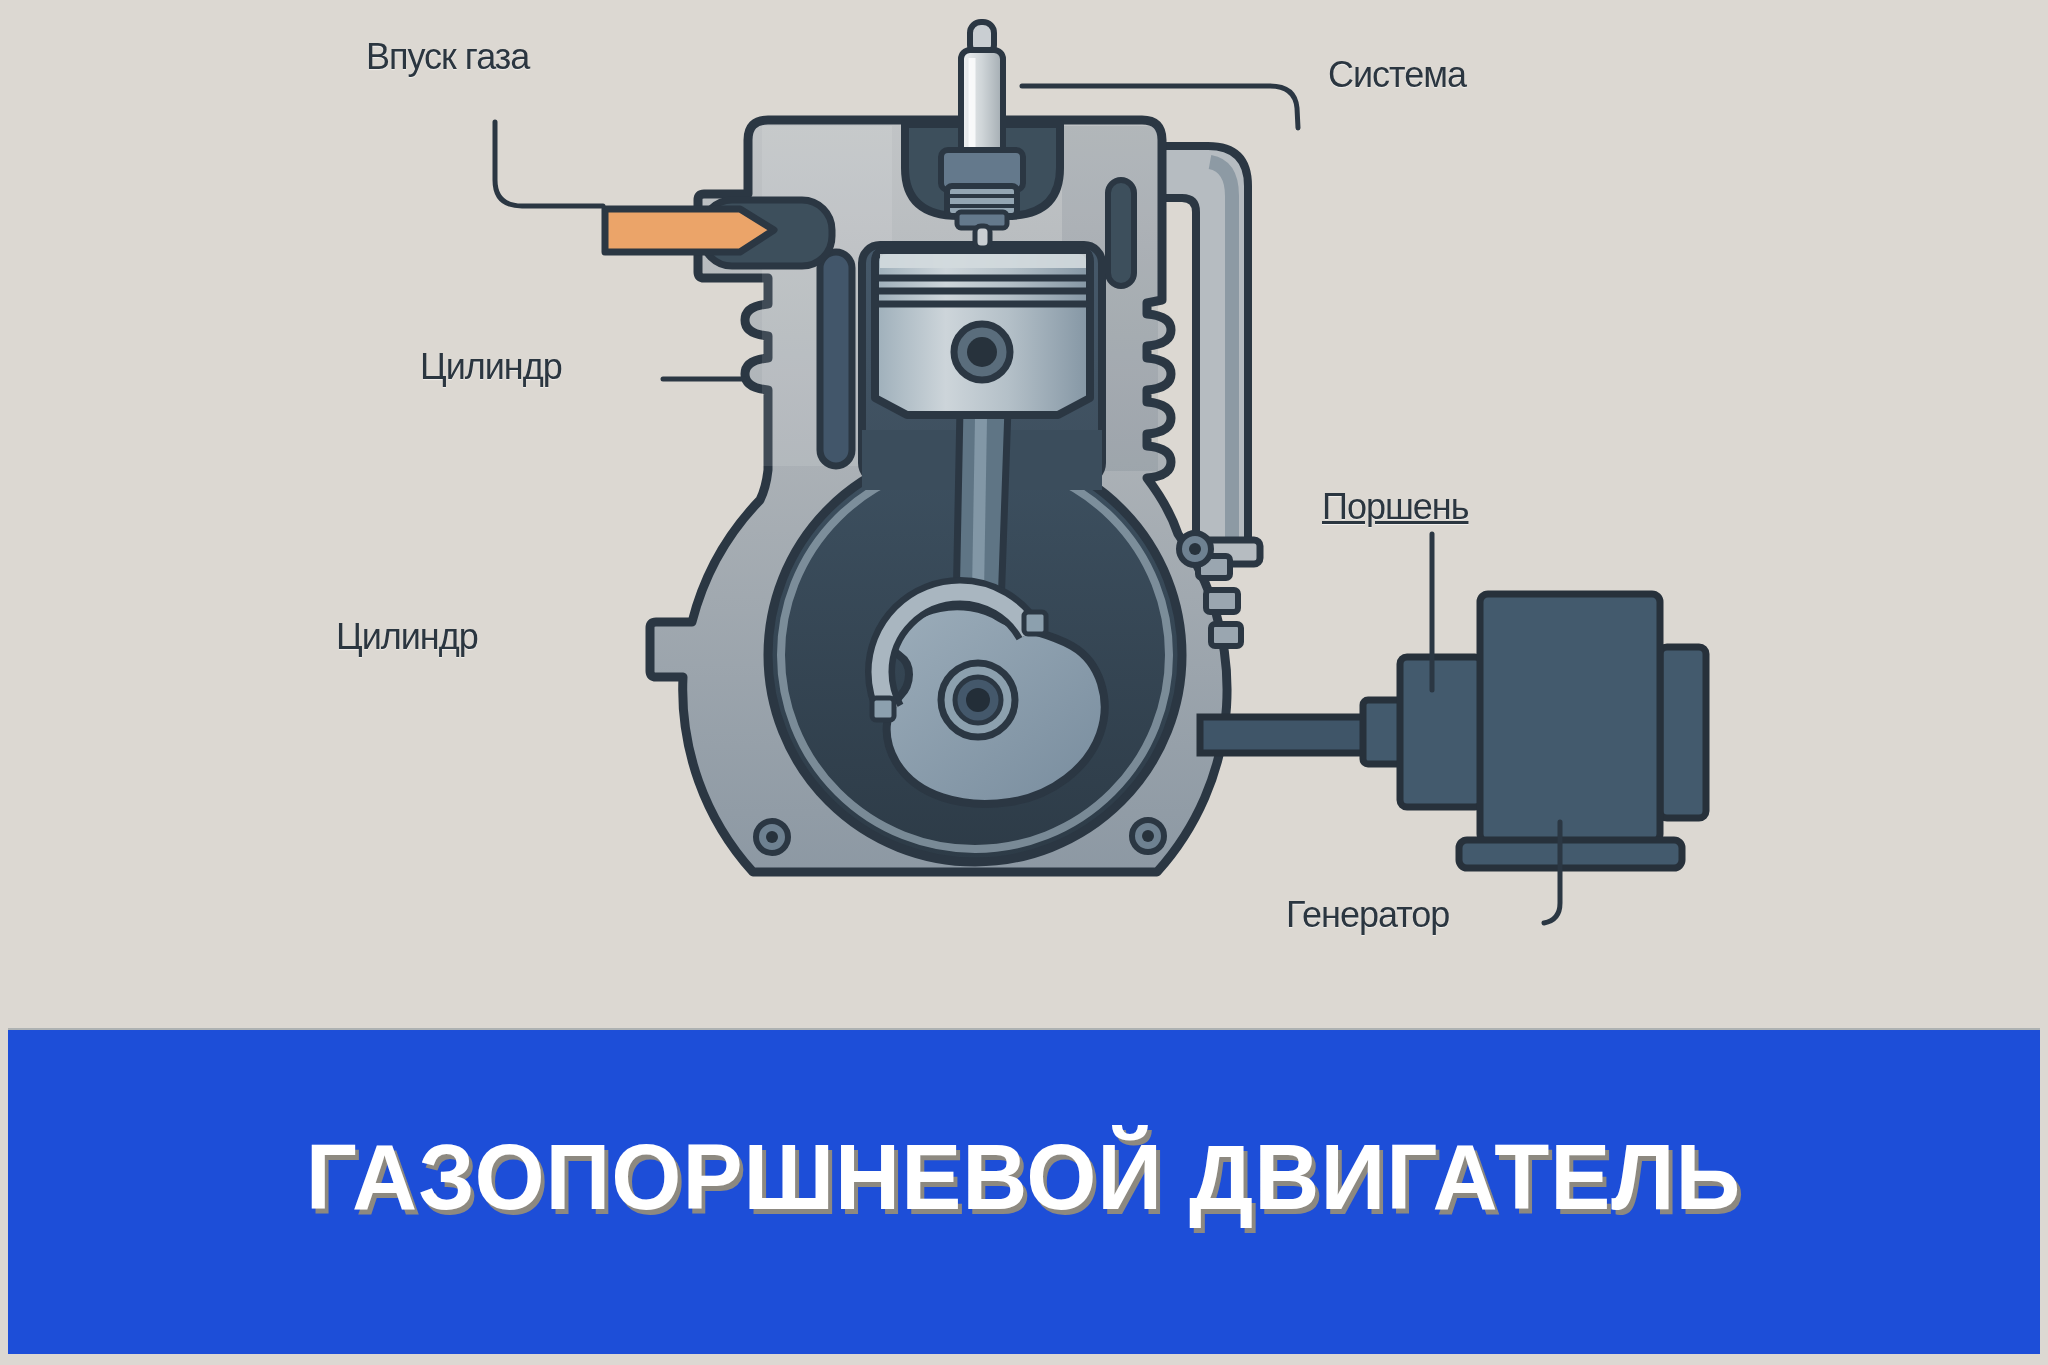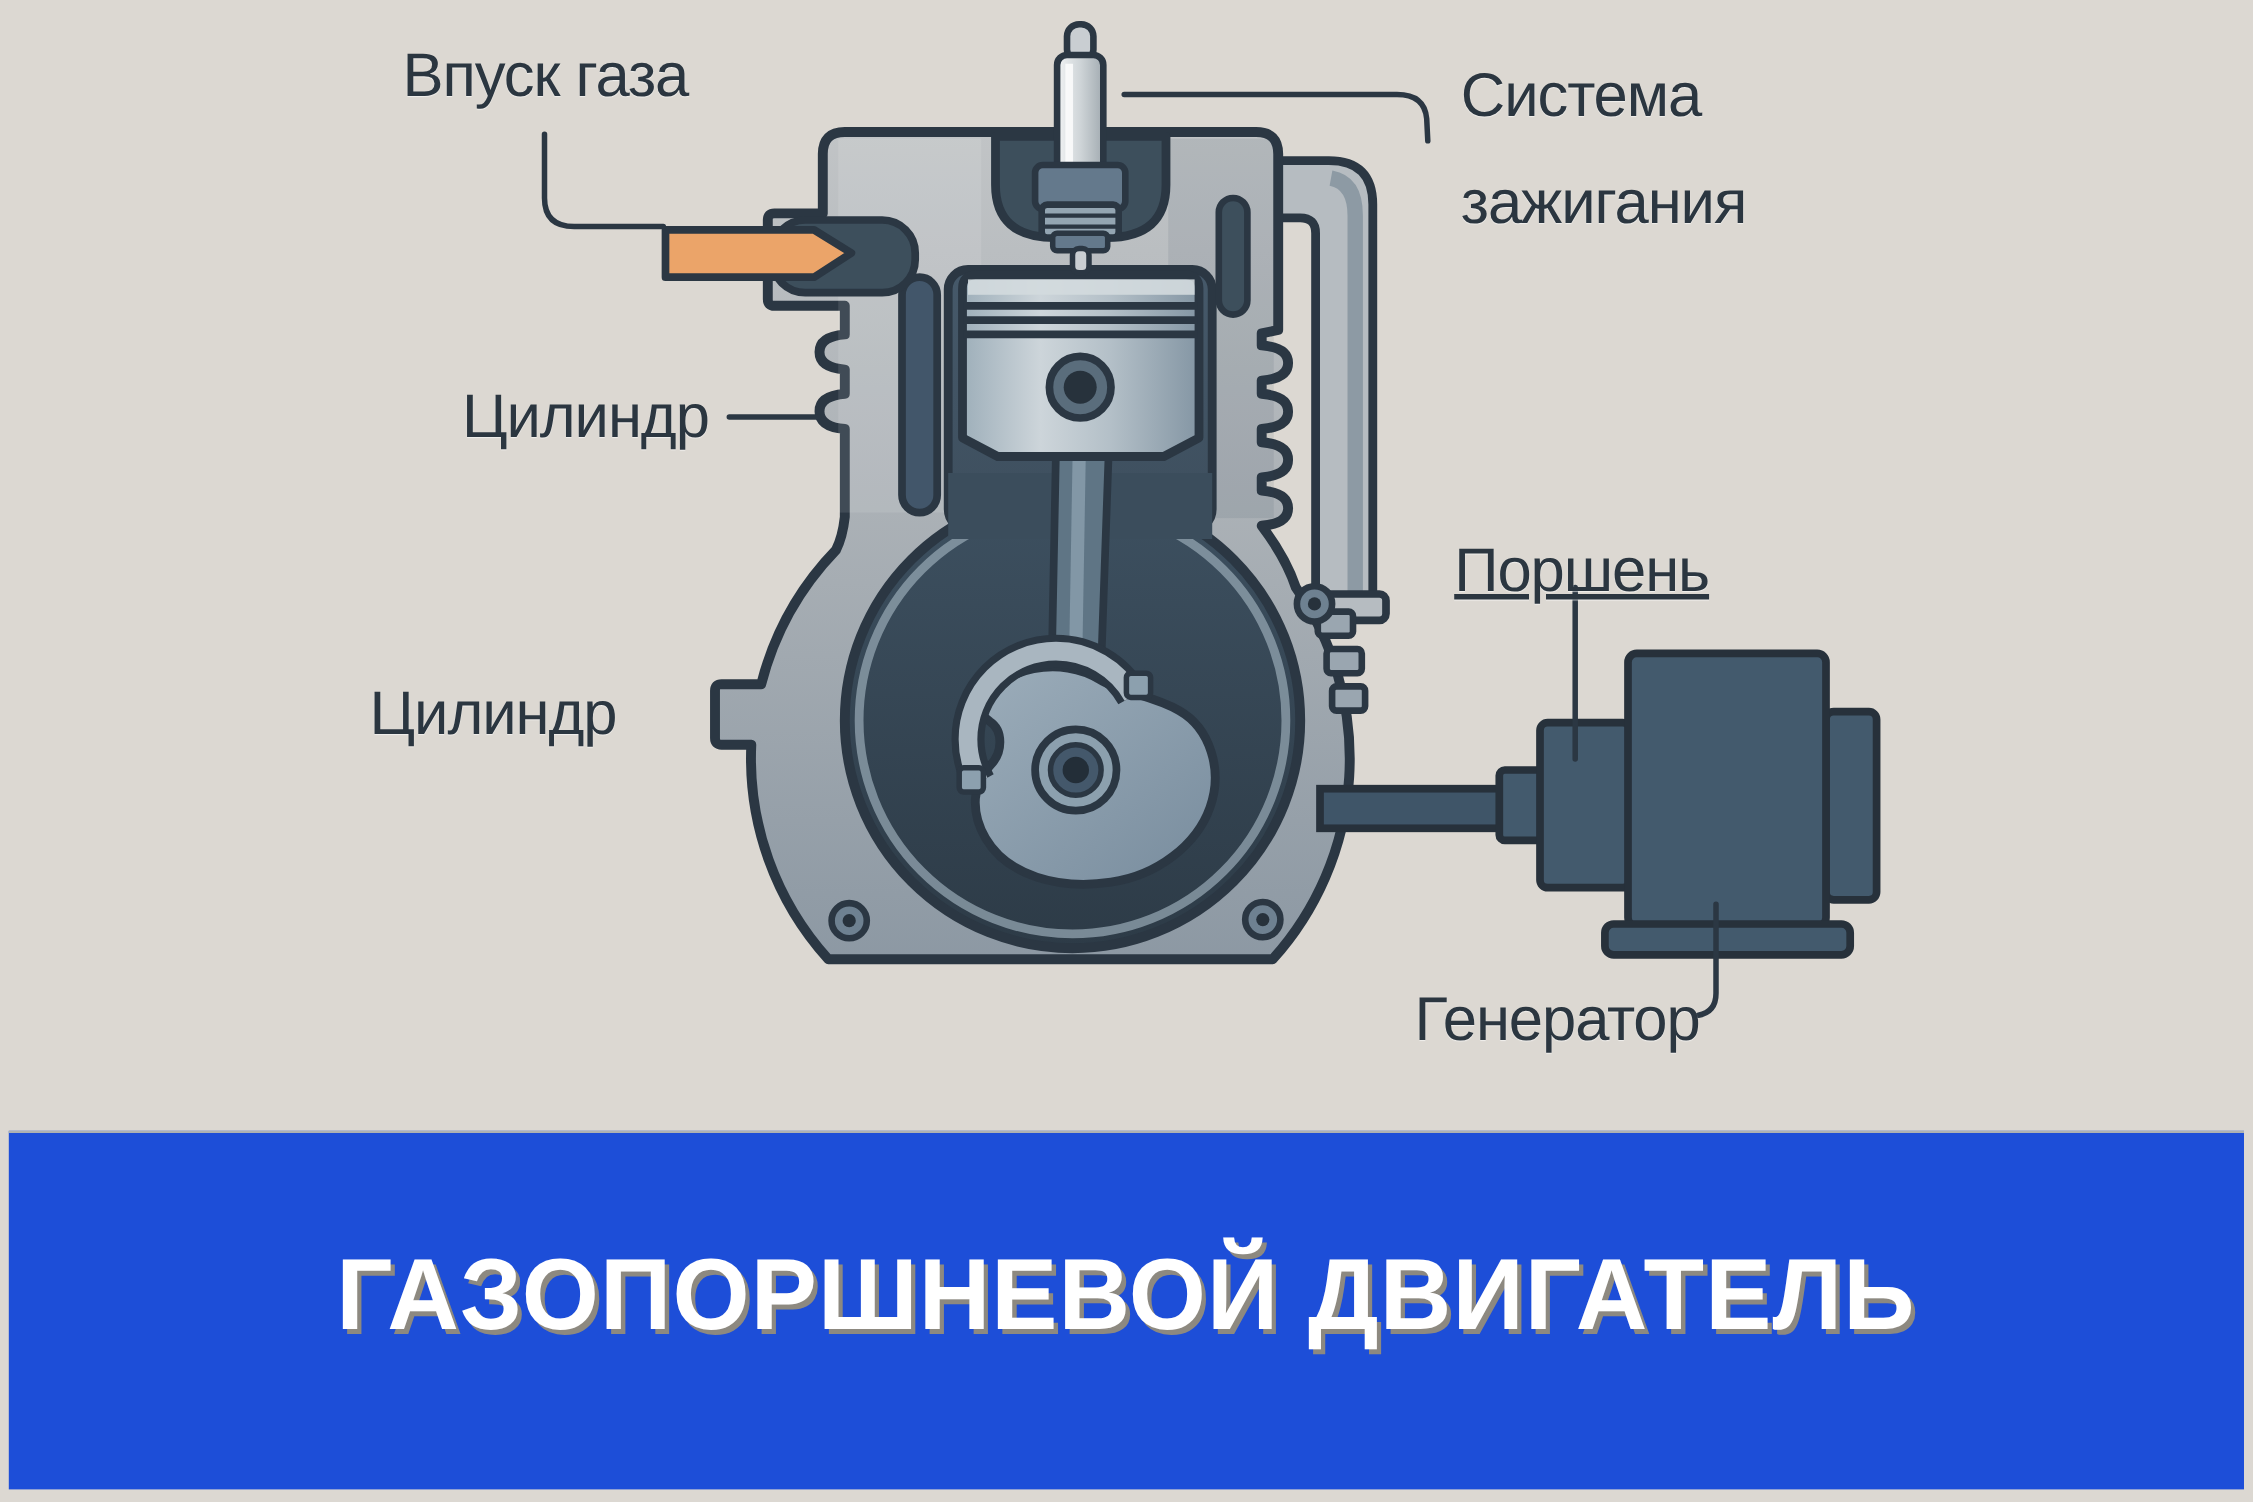--- a/index.html
+++ b/index.html
@@ -3,23 +3,24 @@
 <meta charset="utf-8">
 <style>
   html,body{margin:0;padding:0;}
   body{
     width:2048px;height:1365px;position:relative;overflow:hidden;
     background:#dcd8d2;
     font-family:"Liberation Sans", sans-serif;
   }
   #diagram{position:absolute;left:0;top:0;}
   .label{
-    position:absolute;color:#2b3640;font-size:56px;letter-spacing:-1px;
+    position:absolute;color:#2b3640;font-size:36px;letter-spacing:-1px;
     font-weight:500;line-height:1.15;white-space:nowrap;
     text-shadow:0 1px 1px rgba(255,255,255,.6);
+    text-align:center;
   }
   .label .l2{display:block;}
   .lh-big .l2{margin-top:34px;}
   .lh-small .l2{margin-top:18px;}
   #banner{
     position:absolute;left:8px;right:8px;top:1028px;bottom:11px;
     background:#1d4ed8;border-top:2px solid #aeb2b2;
     display:flex;align-items:center;justify-content:center;
     padding-bottom:30px;
   }
@@ -214,21 +215,20 @@
     <line x1="663" y1="379" x2="744" y2="379"></line>
     <line x1="1432" y1="534" x2="1432" y2="690"></line>
     <path d="M1560,822 L1560,903 Q1560,920 1544,923"></path>
   </g>
 </svg>
 
 <div class="label" style="left:366px;top:36px;">Впуск газа</div>
 
 <div class="label lh-big" style="left:1328px;top:54px;">
   <span>Система</span>
-  <span class="l2">зажигания</span>
 </div>
 
 <div class="label" style="left:420px;top:346px;">Цилиндр</div>
 
 <div class="label" style="left:336px;top:616px;">Цилиндр</div>
 
 <div class="label lh-small" style="left:336px;top:826px;">
 </div>
 
 <div class="label" style="left:1322px;top:486px;text-decoration:underline;">Поршень</div>

